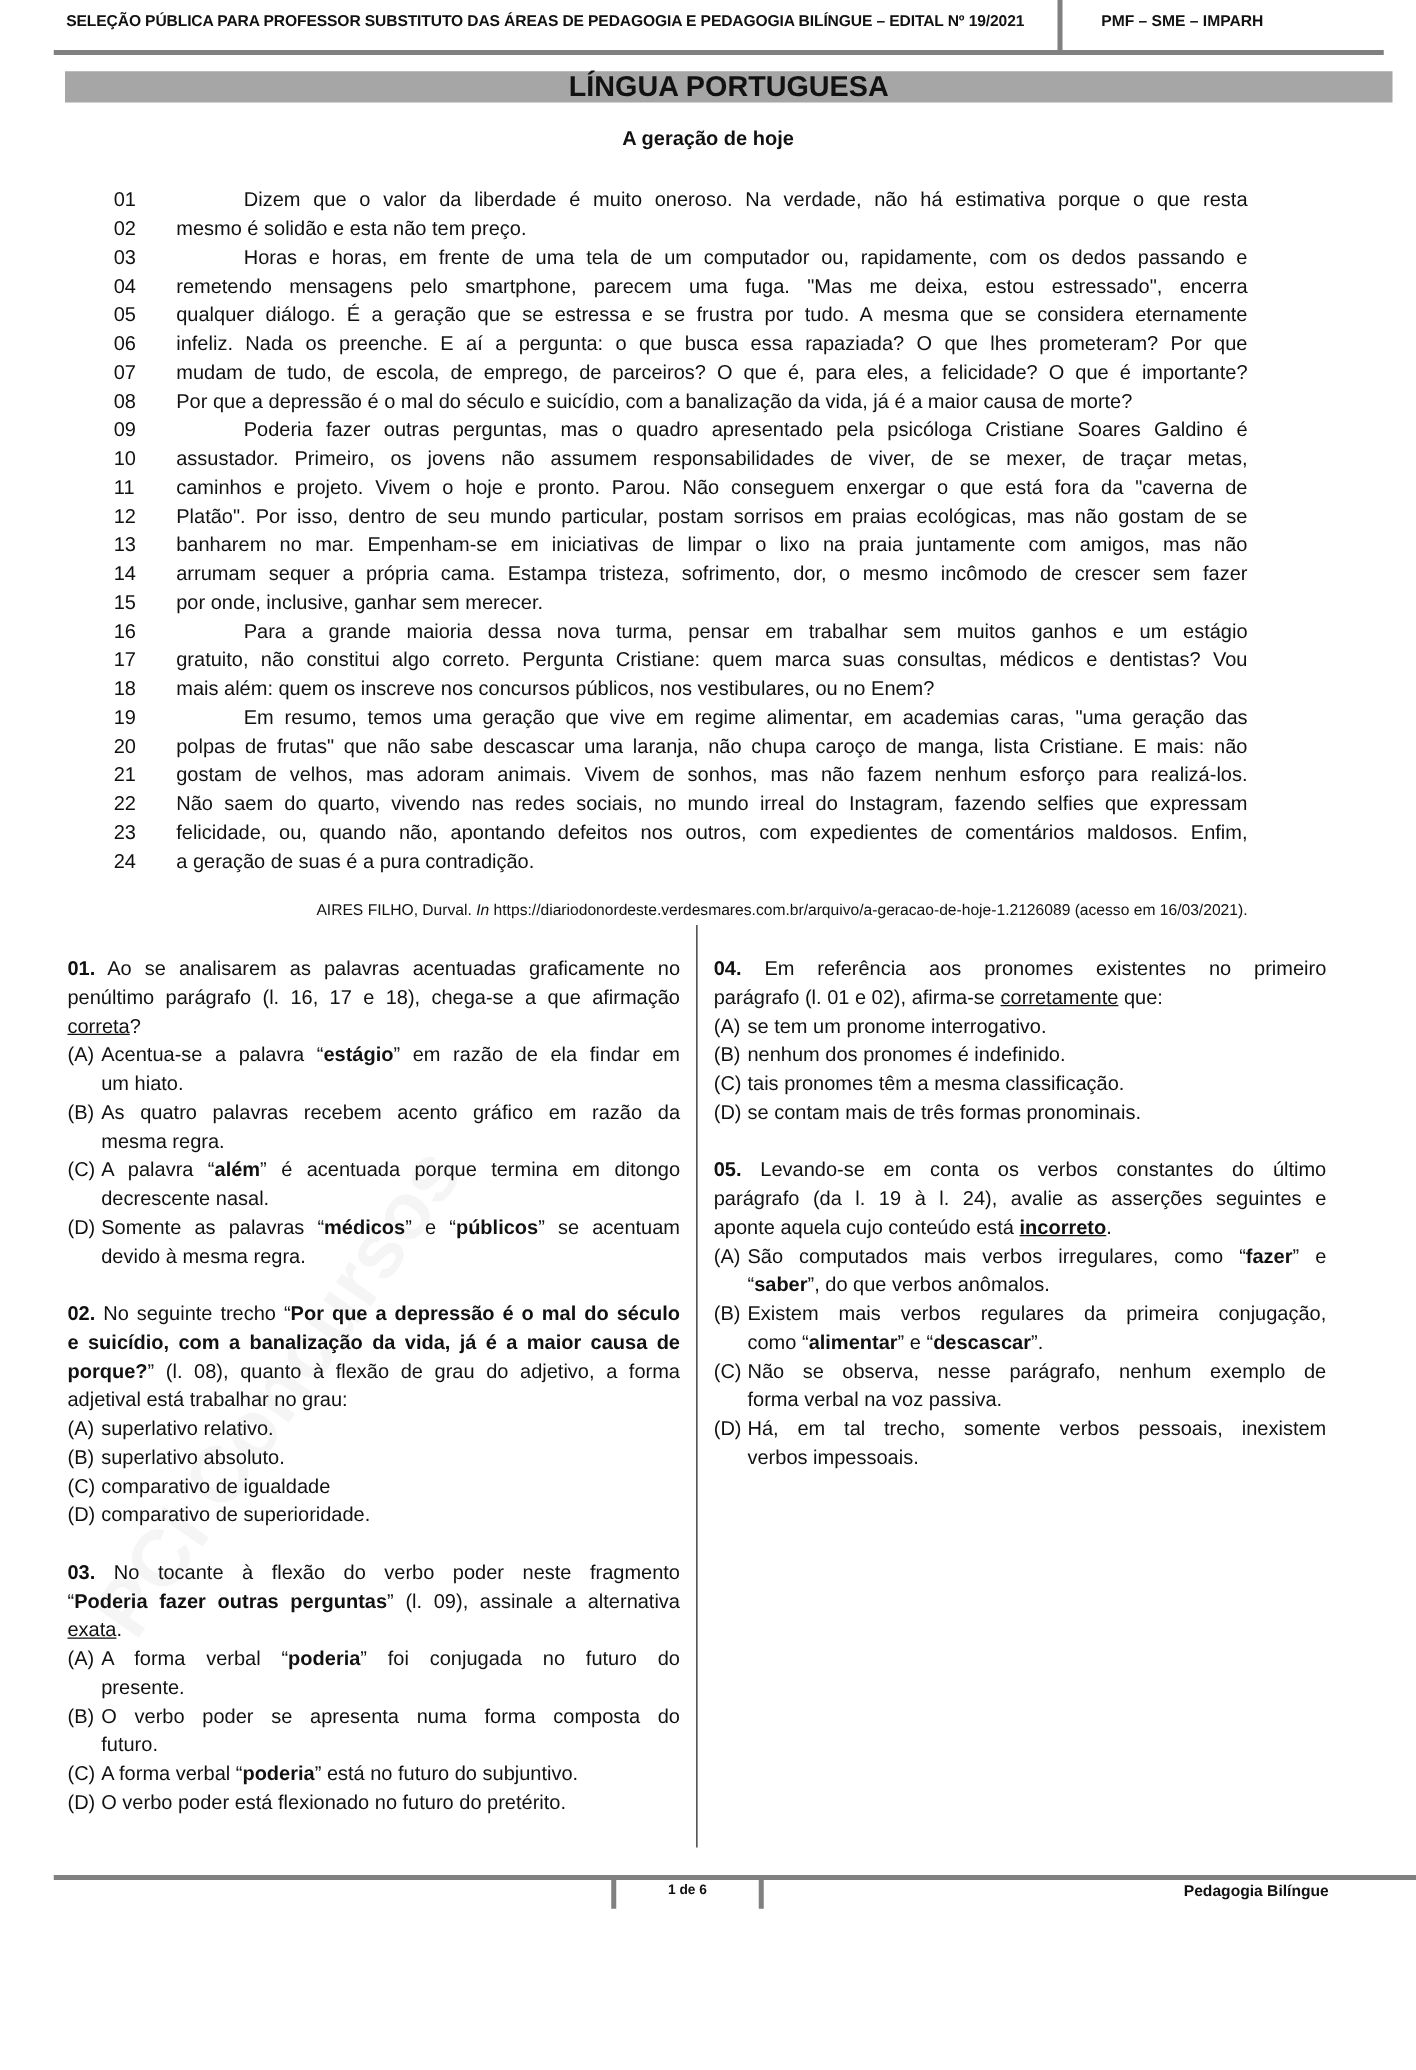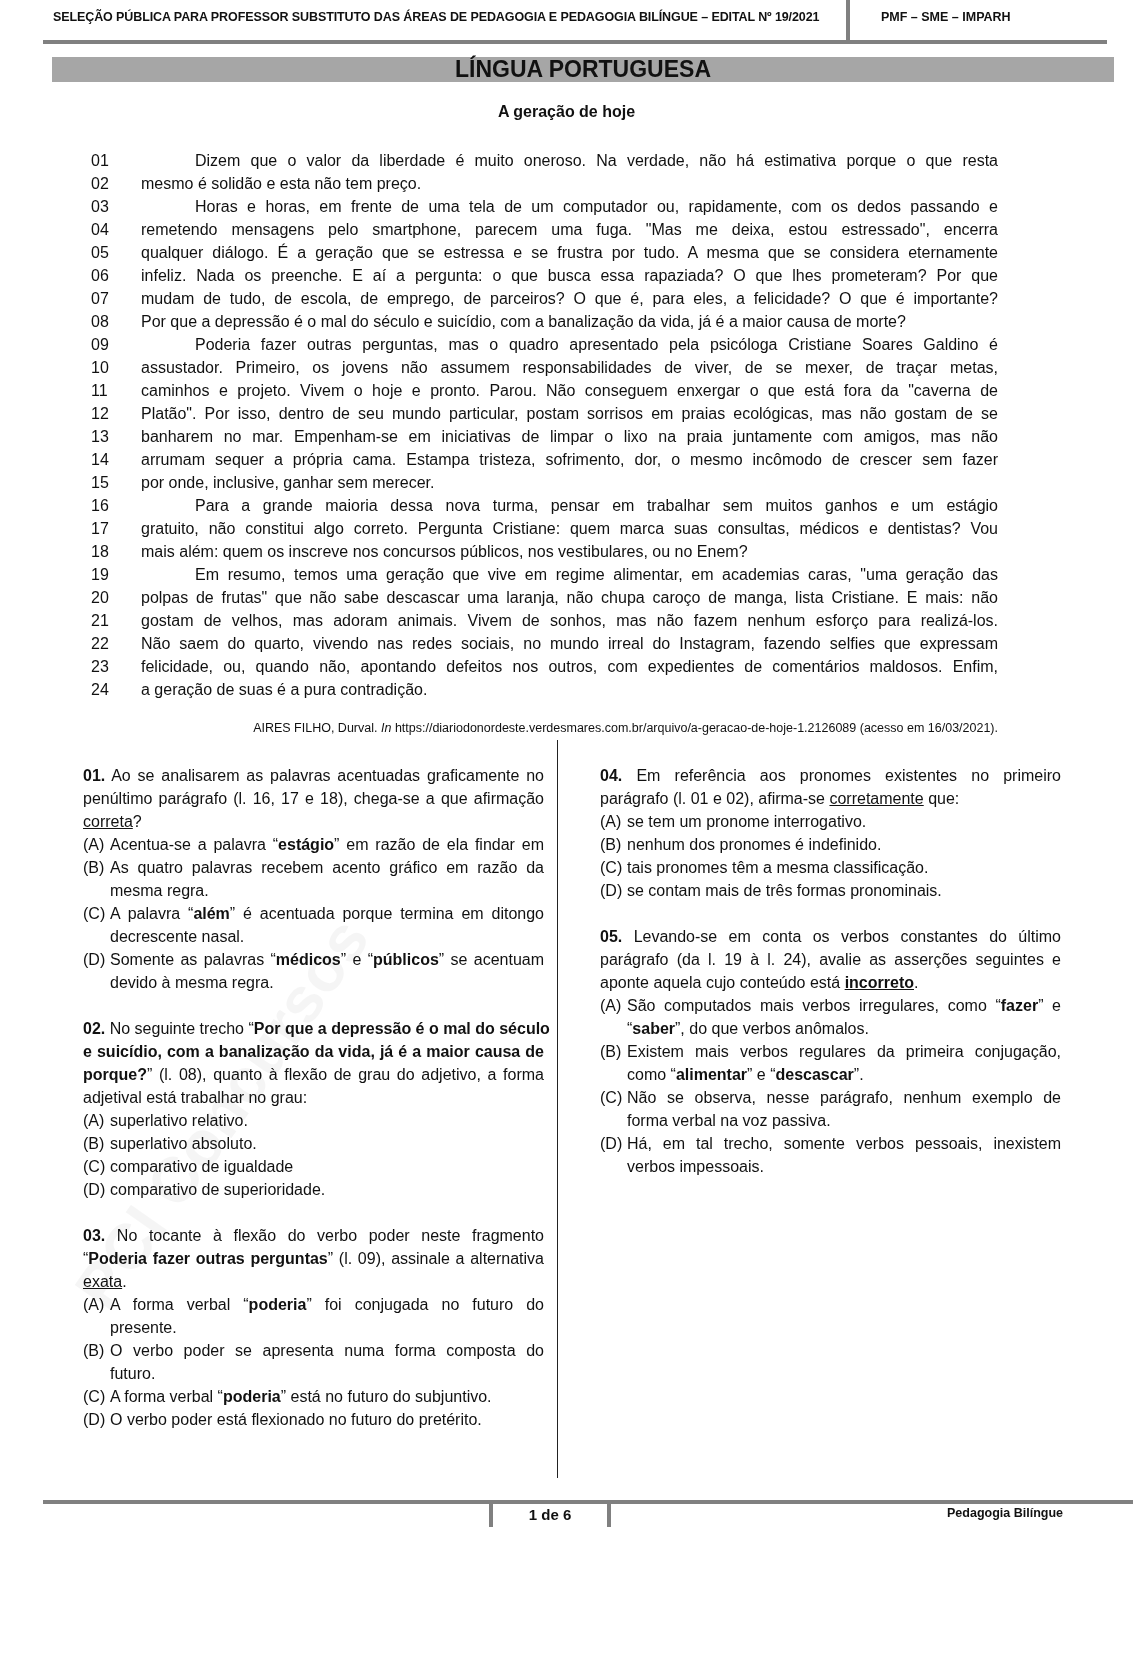--- a/index.html
+++ b/index.html
@@ -29,38 +29,38 @@
 
   .source { position: absolute; right: 135px; top: 721px; font-size: 12.5px; white-space: nowrap; }
   .source i { font-style: italic; }
 
   
   .col-divider { position: absolute; left: 557px; top: 740px; width: 1px; height: 738px; background: #222; }
   .col { position: absolute; top: 764px; width: 490px; font-size: 16px; line-height: 23px; }
   .col.left { left: 54px; }
   .col.right { left: 571px; }
 
-  .question { margin-bottom: 23px; margin-left: 29px; }
+  .question { margin-bottom: 23px; }
   .q-line { display: block; text-align: justify; text-align-last: justify; white-space: nowrap; height: 23px; }
   .q-line.last { text-align-last: left; }
   .opt { display: block; position: relative; padding-left: 27px; }
   .opt .opt-letter { position: absolute; left: 0; top: 0; }
   .opt .q-line { }
   b { font-weight: bold; }
   u { }
 
   
   .watermark { position: absolute; left: 60px; top: 1280px; font-size: 64px; font-weight: bold; color: #000;
                opacity: 0.035; transform: rotate(-55deg); transform-origin: left top; white-space: nowrap; pointer-events: none; }
 
   
   .ftr-rule { position: absolute; left: 43px; top: 1500px; width: 1090px; height: 4px; background: #808080; }
   .ftr-sep1 { position: absolute; left: 489px; top: 1500px; width: 4px; height: 27px; background: #808080; }
   .ftr-sep2 { position: absolute; left: 607px; top: 1500px; width: 4px; height: 27px; background: #808080; }
-  .ftr-page { position: absolute; left: 493px; width: 114px; top: 1506px; text-align: center; font-size: 15px; font-weight: bold; }
+  .ftr-page { position: absolute; left: 493px; width: 114px; top: 1506px; text-align: center; font-size: 11px; font-weight: bold; }
   .ftr-right { position: absolute; right: 70px; top: 1506px; font-size: 12.5px; font-weight: bold; }
 </style>
 </head>
 <body>
 
 <div class="hdr">
   <div class="hdr-left">SELEÇÃO PÚBLICA PARA PROFESSOR SUBSTITUTO DAS ÁREAS DE PEDAGOGIA E PEDAGOGIA BILÍNGUE – EDITAL Nº 19/2021</div>
   <div class="hdr-sep"></div>
   <div class="hdr-right">PMF – SME – IMPARH</div>
 </div>
@@ -177,20 +177,21 @@
 
 <div class="col left">
 
   <div class="question">
     <span class="q-line"><b>01.</b> <span>Ao se analisarem as palavras acentuadas graficamente no</span></span>
     <span class="q-line">penúltimo parágrafo (l. 16, 17 e 18), chega-se a que afirmação</span>
     <span class="q-line last"><u>correta</u><span>?</span></span>
     <div class="opt">
       <span class="opt-letter">(A)</span>
       <span class="q-line"><span>Acentua-se a palavra “</span><b>estágio</b><span>” em razão de ela findar em</span></span>
+      <span class="q-line last">um hiato.</span>
     </div>
     <div class="opt">
       <span class="opt-letter">(B)</span>
       <span class="q-line">As quatro palavras recebem acento gráfico em razão da</span>
       <span class="q-line last">mesma regra.</span>
     </div>
     <div class="opt">
       <span class="opt-letter">(C)</span>
       <span class="q-line"><span>A palavra “</span><b>além</b><span>” é acentuada porque termina em ditongo</span></span>
       <span class="q-line last">decrescente nasal.</span>

